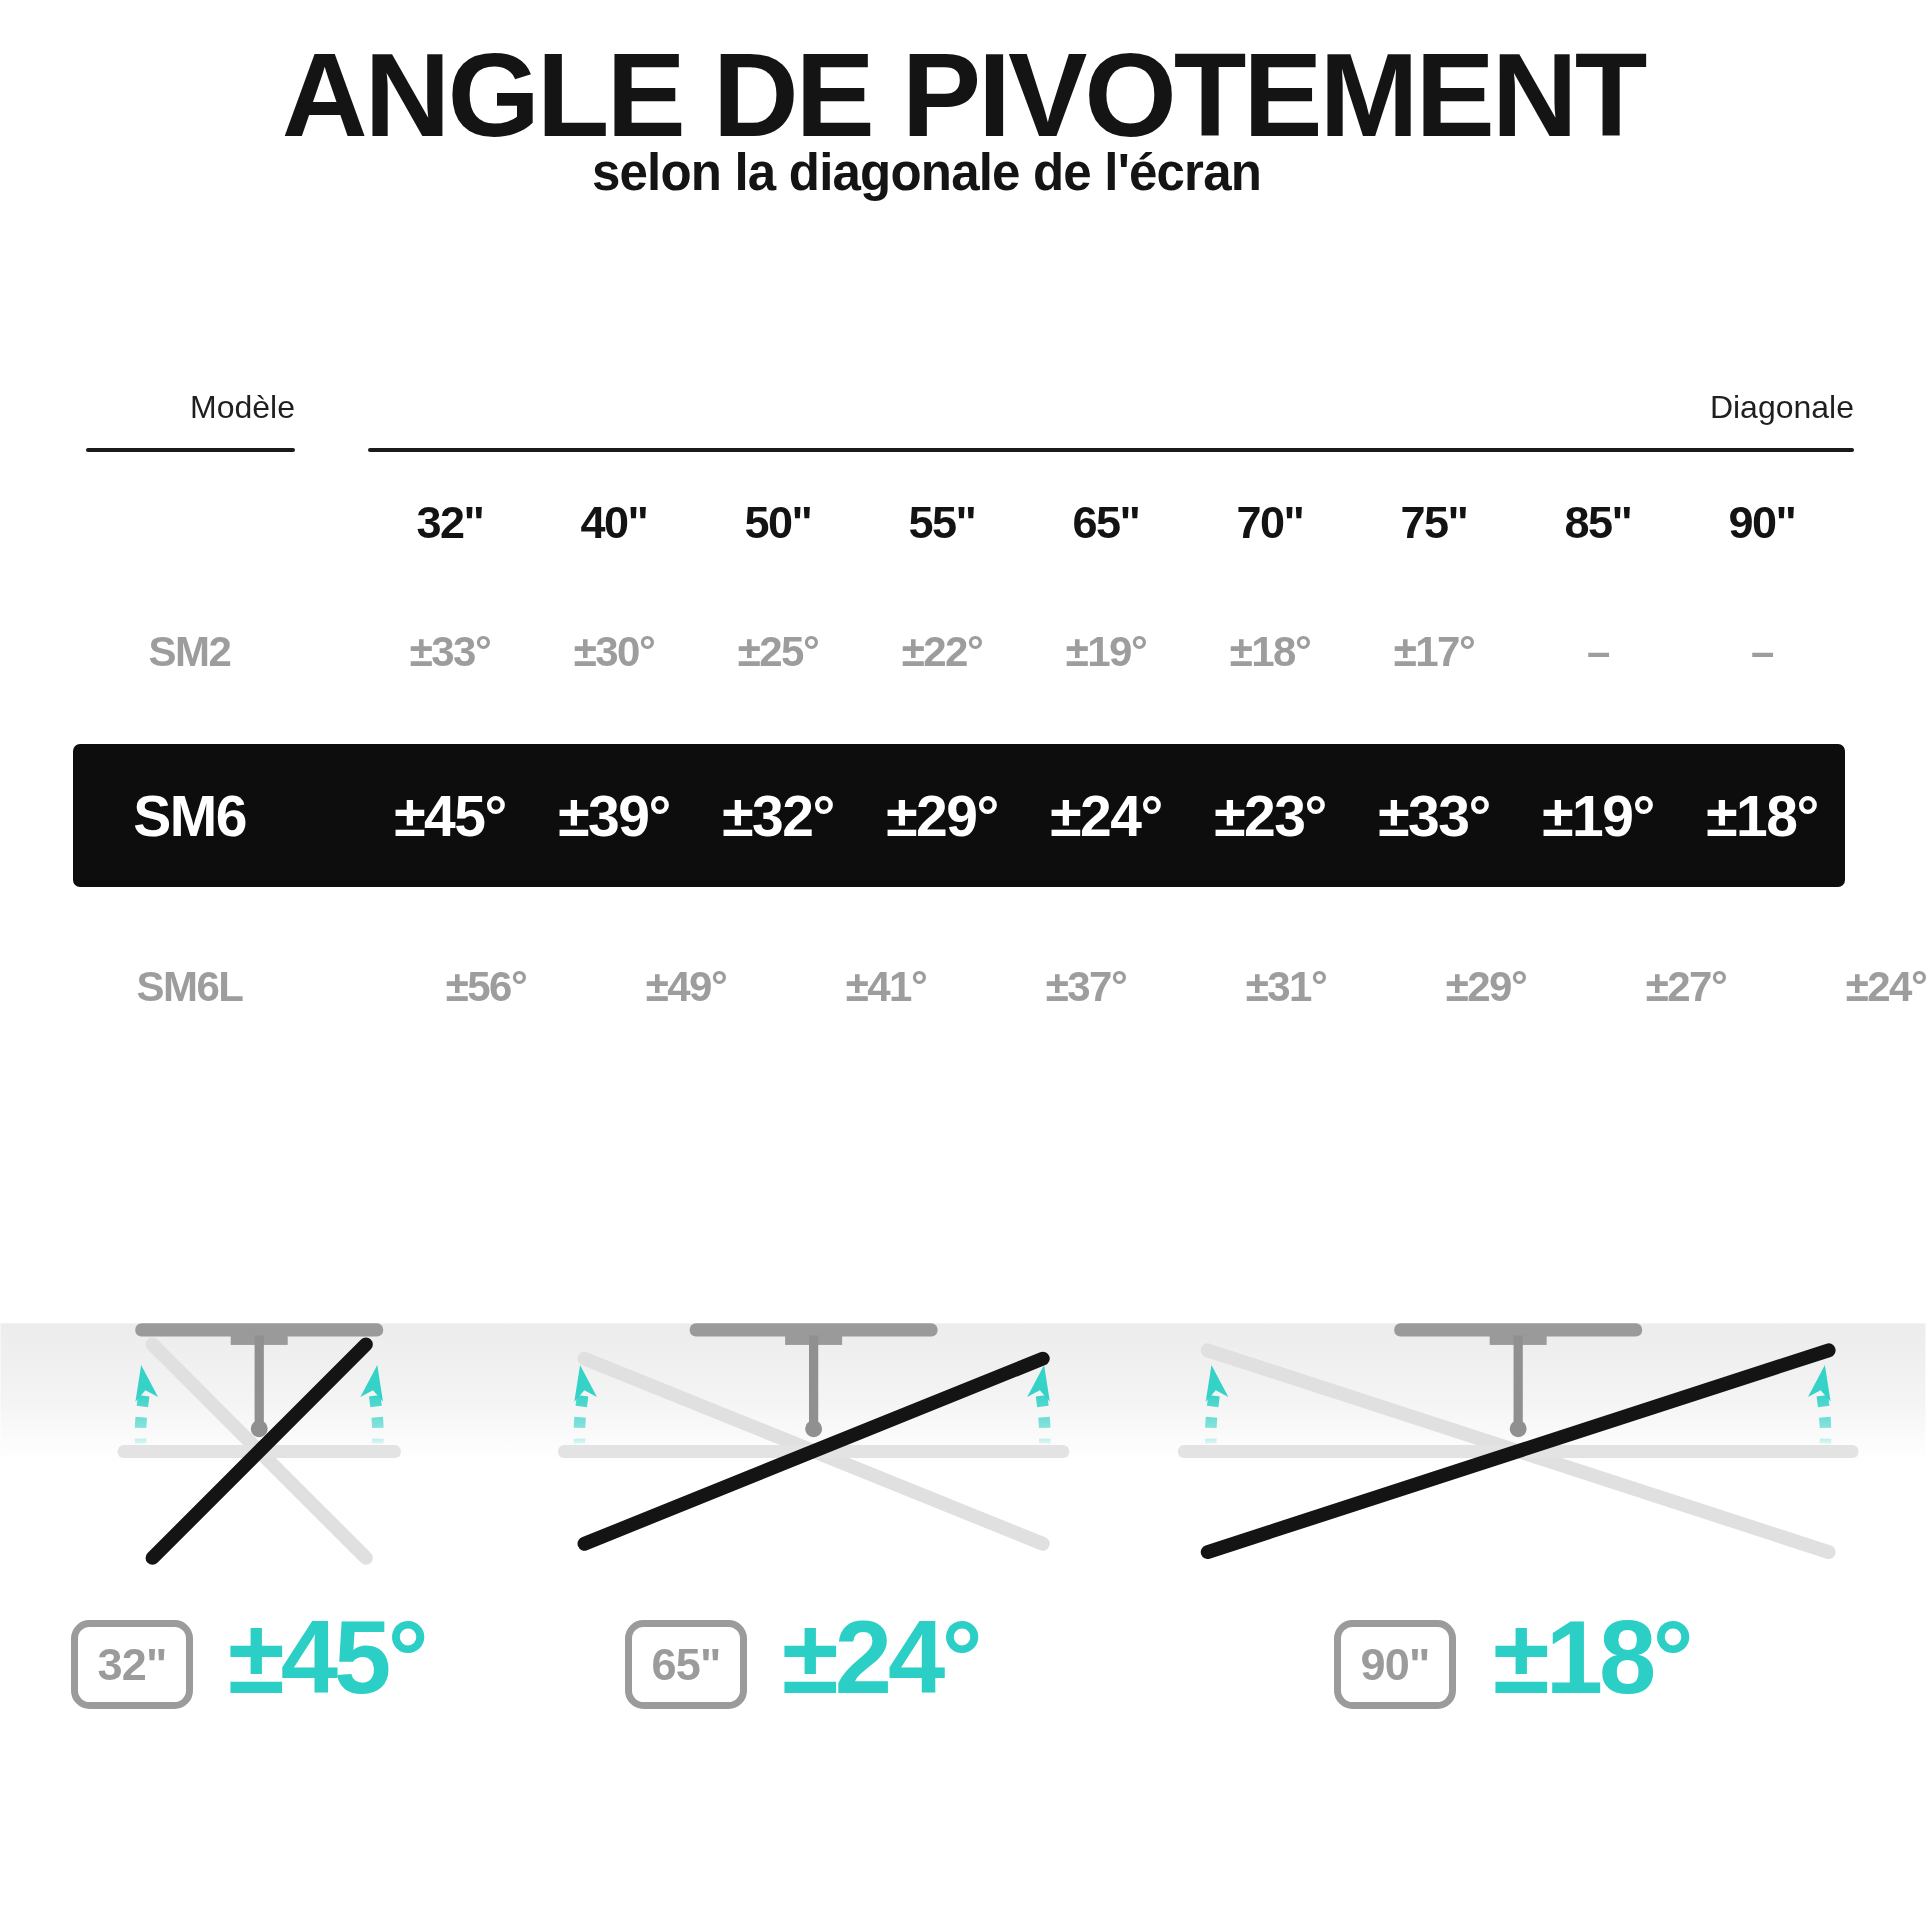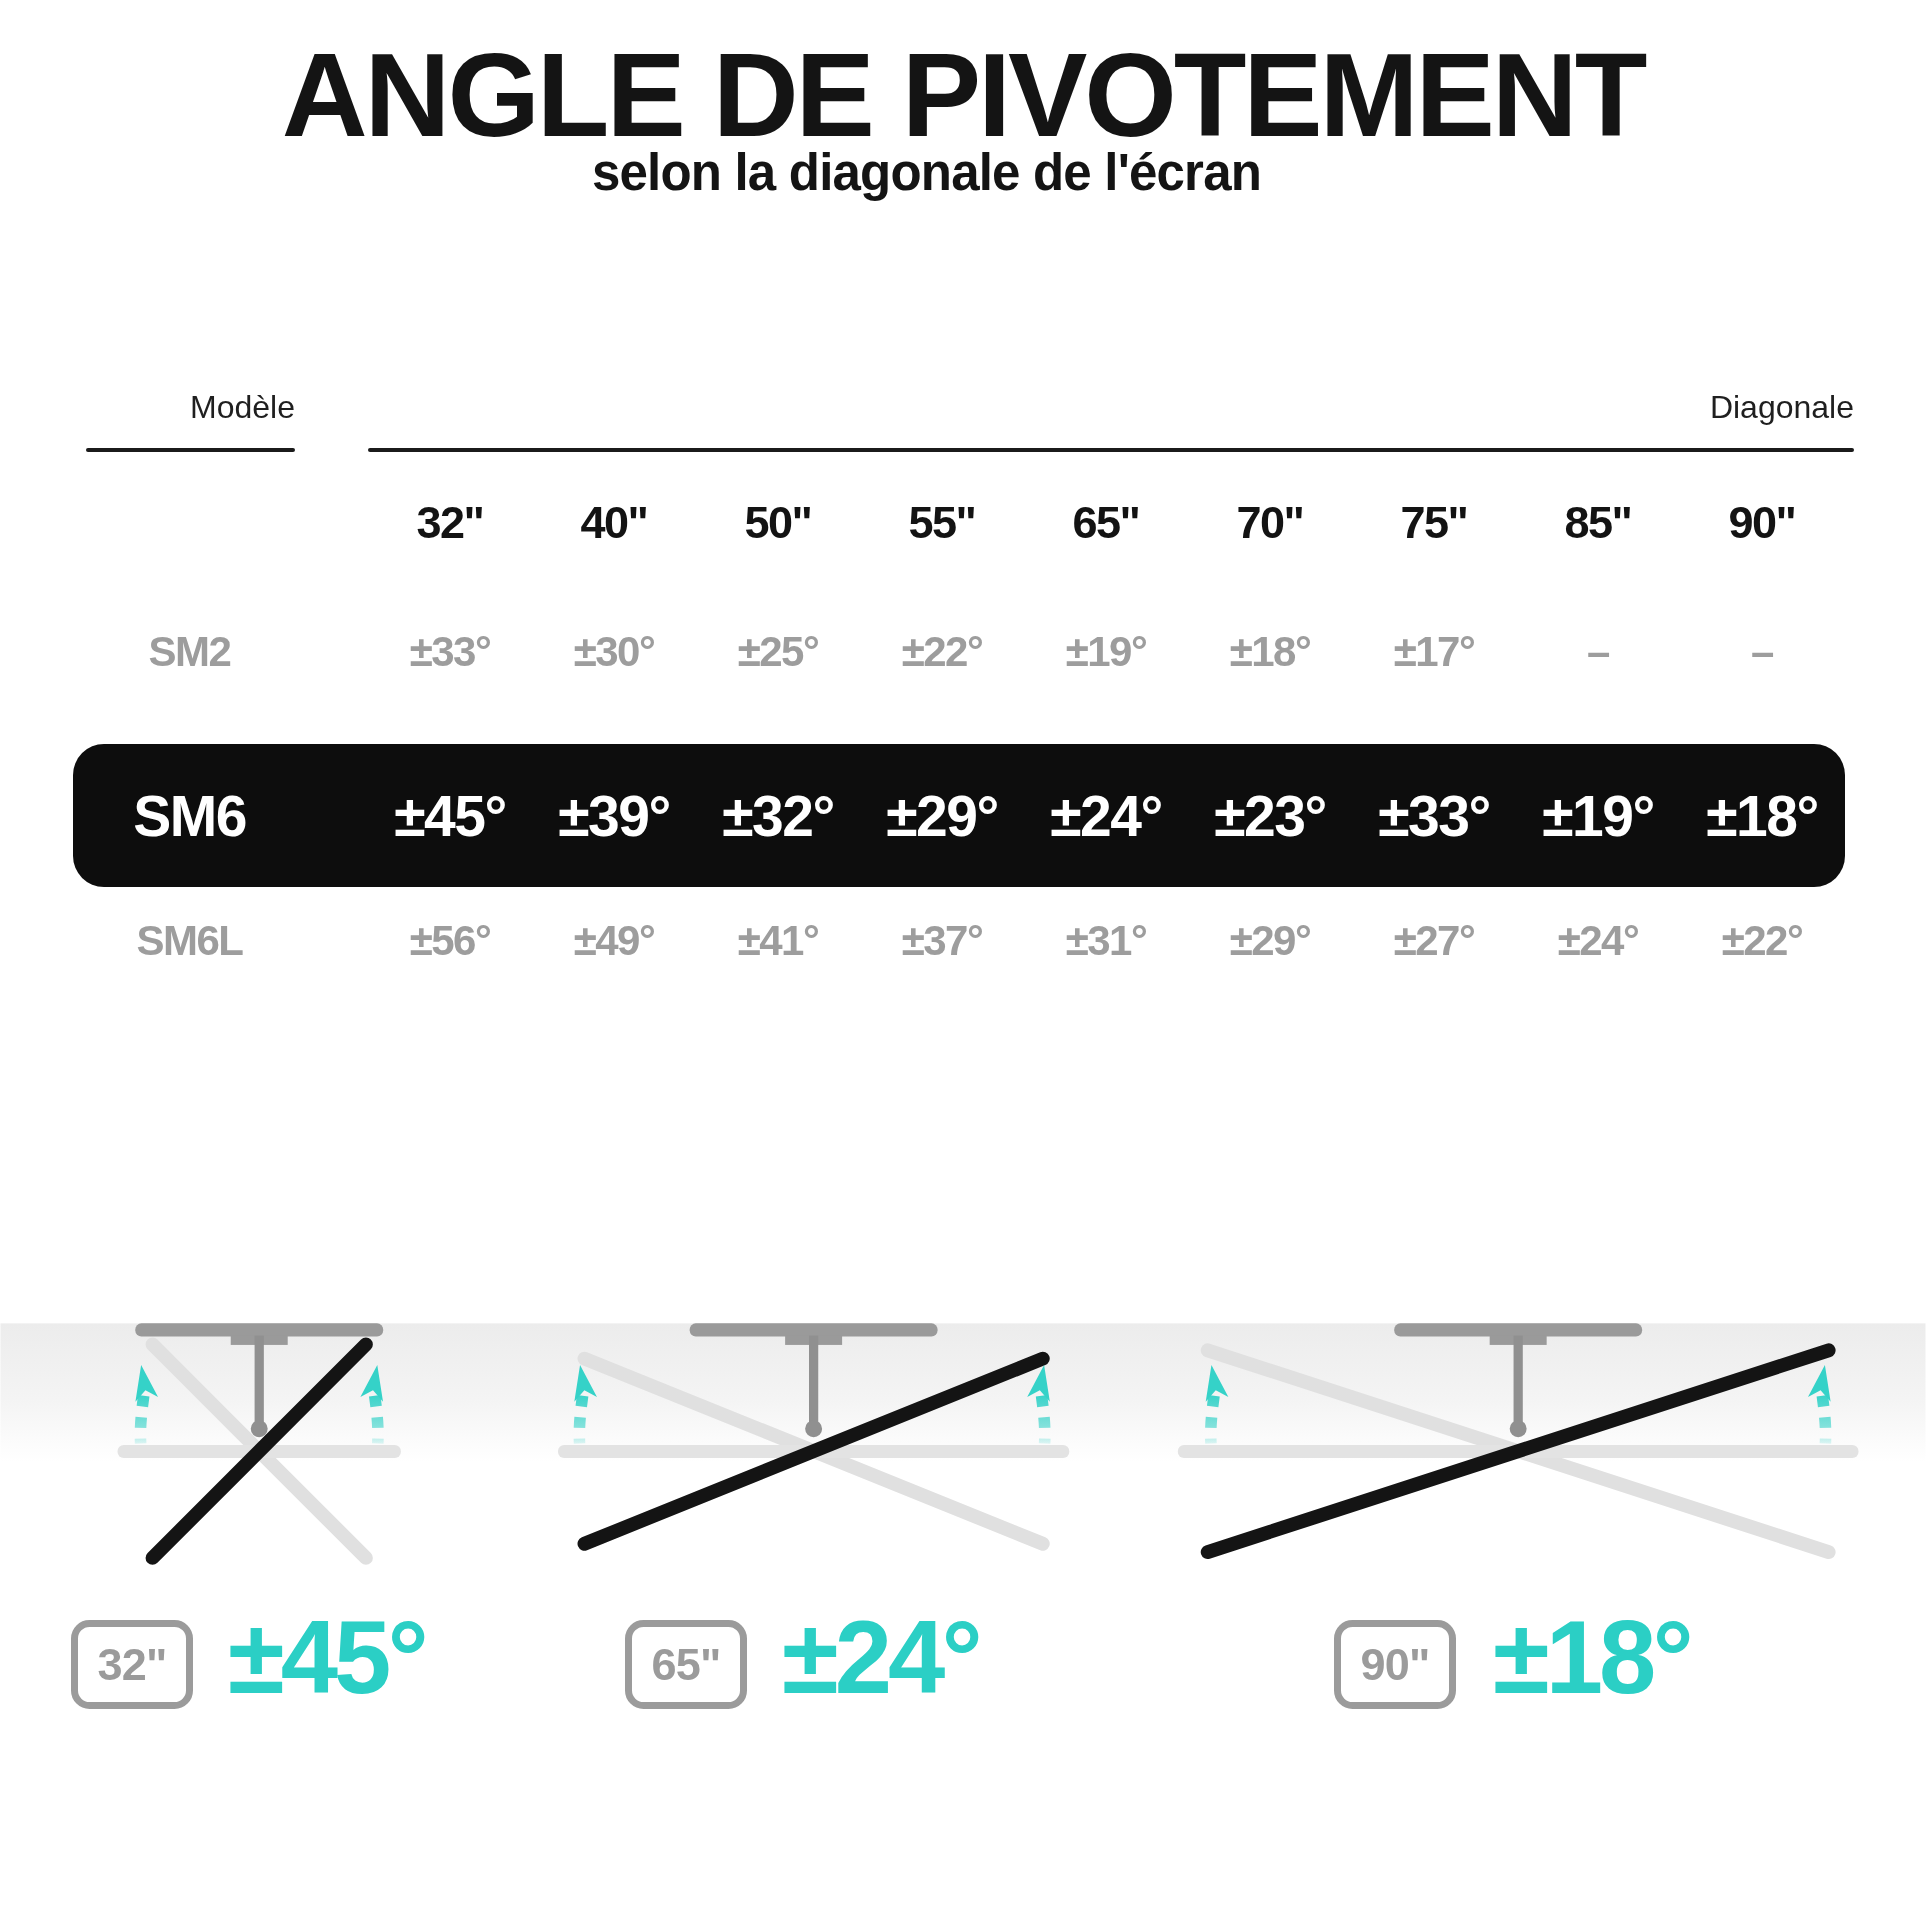--- a/index.html
+++ b/index.html
@@ -20,22 +20,22 @@
   .rule-model{left:86px;width:209px;}
   .rule-diag{left:368px;width:1486px;}
 
   .trow{position:absolute;left:73px;width:1772px;display:grid;
         grid-template-columns:295px repeat(9,164px);align-items:center;}
   .trow .cell{text-align:center;white-space:nowrap;}
   .trow .model{padding-right:62px;font-weight:bold;}
   .row-cols{top:484px;height:77px;font-size:45px;font-weight:bold;letter-spacing:-1.5px;color:#131313;}
   .row-muted{height:77px;font-size:42px;font-weight:bold;letter-spacing:-1.5px;color:#9d9d9d;}
   .row-sm2{top:613px;}
-  .row-sm6l{top:902px;}
-  .row-highlight{top:744px;height:143px;background:#0d0d0d;border-radius:31px;
+  .row-sm6l{top:948px;gap:36px;}
+  .row-highlight{top:744px;height:143px;background:#0d0d0d;border-radius:7px;
         font-size:57px;font-weight:bold;letter-spacing:-1.5px;color:#ffffff;}
 
   
   .size-badge{position:absolute;top:1620px;width:122px;height:89px;box-sizing:border-box;
         border:7px solid #9b9b9b;border-radius:18.5px;background:#fff;color:#9b9b9b;
         display:flex;align-items:center;justify-content:center;
         font-size:45px;font-weight:bold;letter-spacing:-0.8px;}
   .angle-label{position:absolute;top:1601px;font-size:103px;font-weight:bold;
         letter-spacing:-3.9px;line-height:1.1;color:#2bcfc5;white-space:nowrap;}
 

